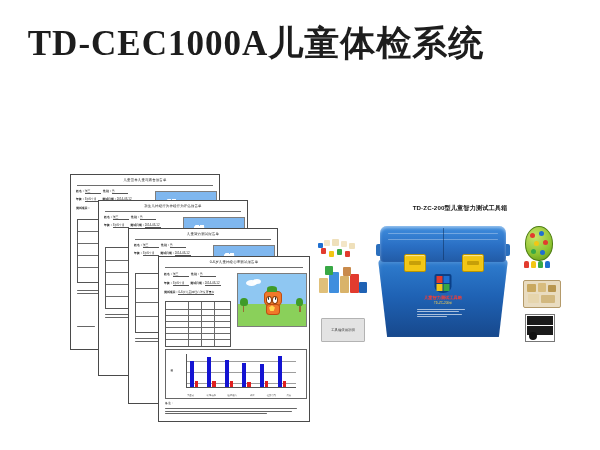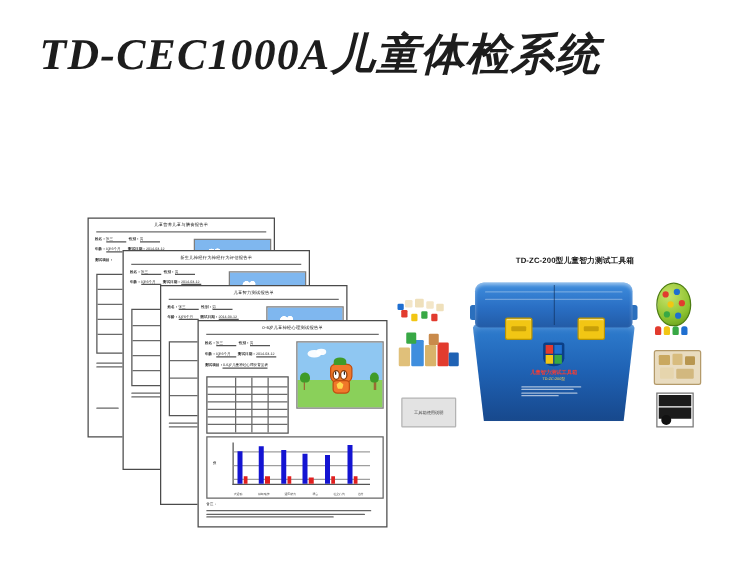--- a/index.html
+++ b/index.html
@@ -8,21 +8,20 @@
     font-family:"Liberation Sans", sans-serif;position:relative;
   }
   #stage{position:absolute;inset:0;background:#fff;}
 
   
   .title{
     position:absolute;left:0;top:20px;width:512px;text-align:center;
     font-family:"Liberation Serif", serif;
     font-size:35px;font-weight:700;color:#1d1d1d;letter-spacing:1px;
     white-space:nowrap;
-    font-style:italic;
   }
 
   
   .docstack{position:absolute;left:70px;top:170px;width:270px;height:255px;}
   .doc{
     position:absolute;background:#ffffff;border:1px solid #4a4a4a;
     box-sizing:border-box;overflow:hidden;
   }
   .doc-title{
     position:absolute;left:0;top:3px;width:100%;text-align:center;

